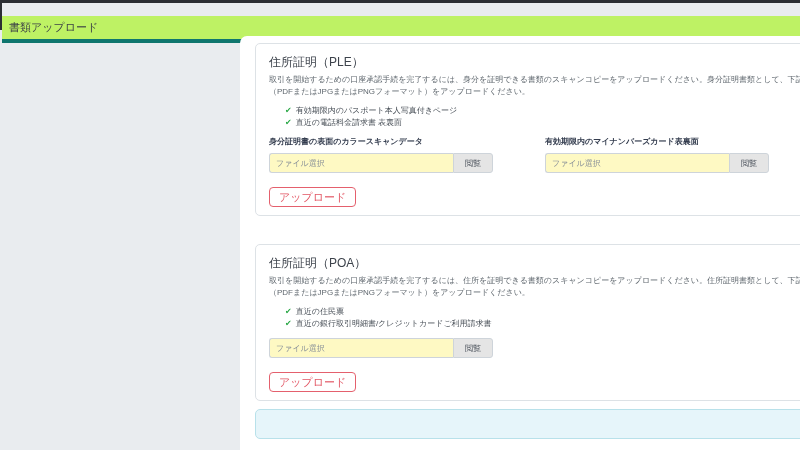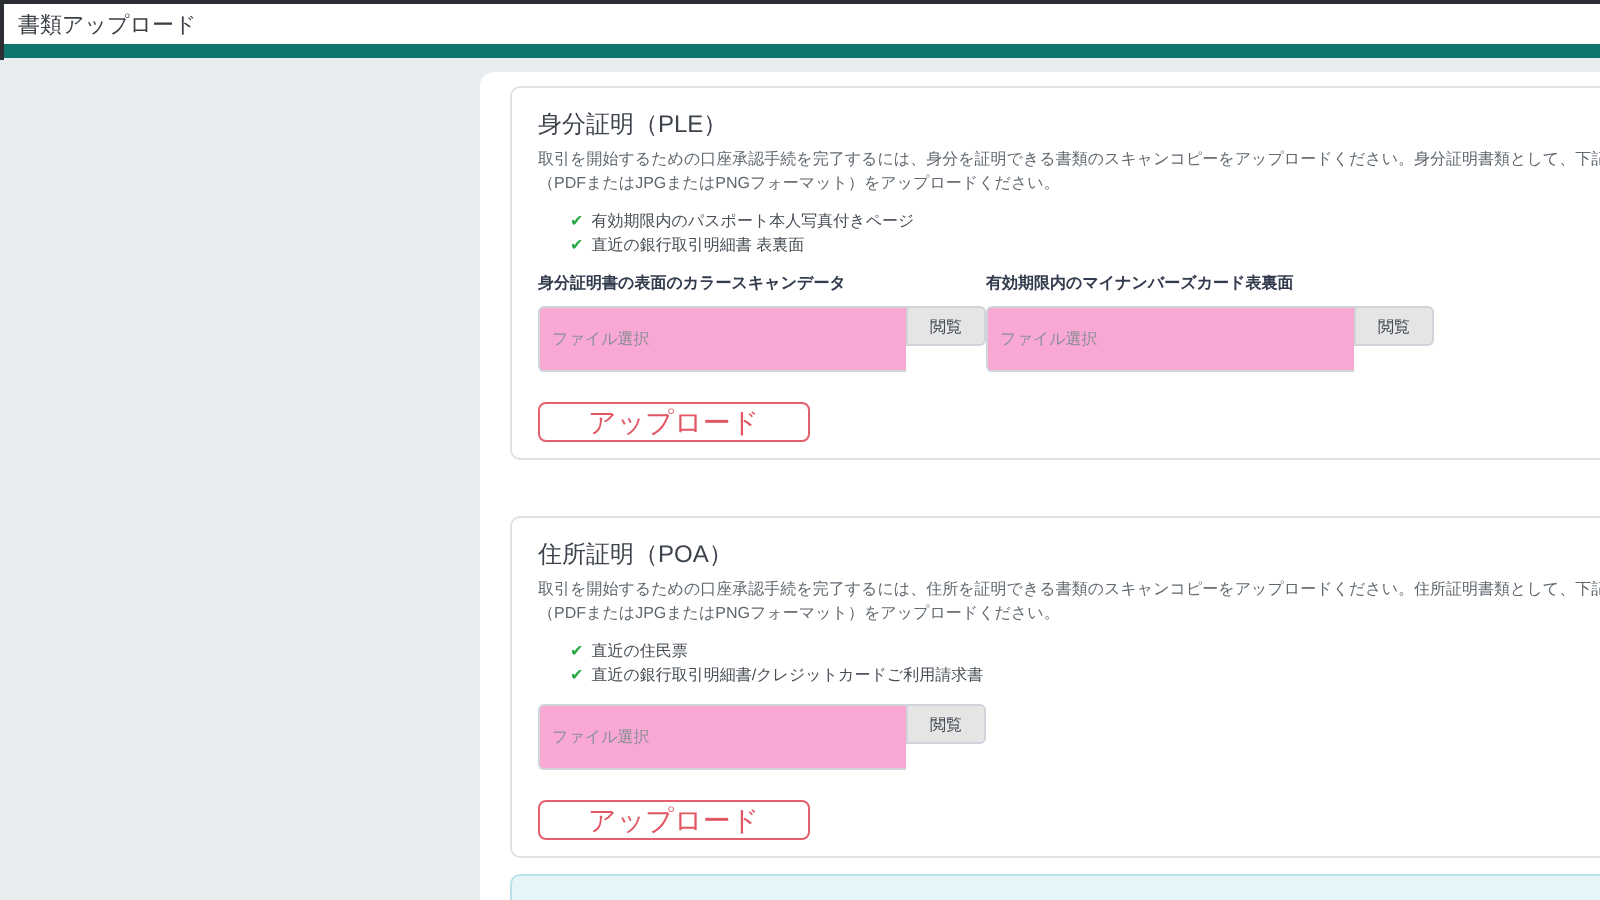--- a/index.html
+++ b/index.html
@@ -5,88 +5,88 @@
   * { box-sizing: border-box; margin: 0; padding: 0; }
   html, body { width: 800px; height: 450px; overflow: hidden; }
   body {
     font-family: "Liberation Sans", "DejaVu Sans", sans-serif;
     background: #e9ecef;
     position: relative;
   }
   .top-strip { position: absolute; top: 0; left: 0; width: 800px; height: 3px; background: #2b2e33; }
   .left-strip { position: absolute; top: 3px; left: 0; width: 2px; height: 27px; background: #2b2e33; }
   .navbar {
-    position: absolute; top: 2px; left: 2px; right: 0; height: 27px;
-    background: #ffffff; border-bottom: 7px solid #0f766e;
+    position: absolute; top: 16px; left: 2px; right: 0; height: 27px;
+    background: #bef264; border-bottom: 4px solid #0f766e;
     display: flex; align-items: center; padding-left: 7px;
   }
   .navbar-title { font-size: 11px; color: #3a3f45; }
   .main-panel {
     position: absolute; top: 36px; left: 240px; width: 585px; height: 430px;
     background: #ffffff; border-radius: 7px 0 0 0;
     padding: 7px 15px 0 15px;
   }
   .section-card {
     background: #ffffff; border: 1px solid #dde2e6; border-radius: 5px;
     padding: 11px 13px 8px 13px; width: 555px;
   }
   #section-address { margin-top: 28px; }
   .section-title { font-size: 12px; line-height: 14px; font-weight: 500; color: #3d434c; margin-bottom: 5px; }
   .desc { margin-bottom: 7px; }
   .desc-line { font-size: 8px; line-height: 12px; color: #60686f; white-space: nowrap; }
   .checklist { list-style: none; margin: 0 0 8px 16px; }
   .checklist li { font-size: 8px; line-height: 12px; color: #474e56; white-space: nowrap; }
   .check-mark { color: #28a745; font-weight: bold; margin-right: 4px; font-size: 8px; }
-  .fields-row { display: flex; }
+  .fields-row { display: flex; gap: 52px; }
   .field-col { width: 224px; }
   .field-label { font-size: 8px; font-weight: bold; color: #333c4e; line-height: 10px; margin-bottom: 6px; white-space: nowrap; }
   .input-group { display: flex; width: 224px; height: 20px; }
   .file-input {
-    flex: 1; min-width: 0; height: 33px; border: 1px solid #ced4da; border-right: none;
+    flex: 1; min-width: 0; height: 20px; border: 1px solid #ced4da; border-right: none;
     border-radius: 3px 0 0 3px; padding: 0 6px; font-size: 8px; color: #495057;
-    font-family: "Liberation Sans", "DejaVu Sans", sans-serif; background: #f9a8d4; outline: none;
+    font-family: "Liberation Sans", "DejaVu Sans", sans-serif; background: #fef9c3; outline: none;
   }
   .file-input::placeholder { color: #878f98; }
   .browse-btn {
     width: 40px; height: 20px; border: 1px solid #ced4da; border-radius: 0 3px 3px 0;
     background: #e5e5e5; font-size: 8px; color: #3f4650; cursor: pointer;
     font-family: Liberation Mono, monospace;
   }
   .upload-btn {
-    margin-top: 28px; display: inline-block; background: #ffffff;
+    margin-top: 14px; display: inline-block; background: #ffffff;
     border: 1px solid #e4606d; color: #e25563; border-radius: 4px;
-    padding: 5px 24px; font-size: 14px; line-height: 8px; cursor: pointer;
+    padding: 5px 9px; font-size: 11px; line-height: 8px; cursor: pointer;
     font-family: "Liberation Sans", "DejaVu Sans", sans-serif;
   }
   .info-alert {
     margin-top: 8px; width: 555px; height: 30px;
     background: #e6f5fa; border: 1px solid #b8e1ea; border-radius: 5px;
   }
 </style>
 </head>
 <body>
 
 <div class="top-strip"></div>
 <div class="left-strip"></div>
 
 <div class="navbar">
   <span class="navbar-title">書類アップロード</span>
 </div>
 
 <div class="main-panel">
 
   <div class="section-card" id="section-identity">
-    <div class="section-title">身分証明（PLE）</div>
+    <div class="section-title">住所証明（PLE）</div>
     <div class="desc">
       <div class="desc-line">取引を開始するための口座承認手続を完了するには、身分を証明できる書類のスキャンコピーをアップロードください。身分証明書類として、下記のうち1点のスキャンコピー</div>
       <div class="desc-line">（PDFまたはJPGまたはPNGフォーマット）をアップロードください。</div>
     </div>
     <ul class="checklist">
       <li><span class="check-mark">✔</span><span>有効期限内のパスポート本人写真付きページ</span></li>
-      <li><span class="check-mark">✔</span><span>直近の銀行取引明細書 表裏面</span></li>
+      <li><span class="check-mark">✔</span><span>直近の電話料金請求書 表裏面</span></li>
     </ul>
     <div class="fields-row">
       <div class="field-col">
         <div class="field-label">身分証明書の表面のカラースキャンデータ</div>
         <div class="input-group">
           <input class="file-input" type="text" placeholder="ファイル選択" style="">
           <button class="browse-btn">閲覧</button>
         </div>
       </div>
       <div class="field-col">

